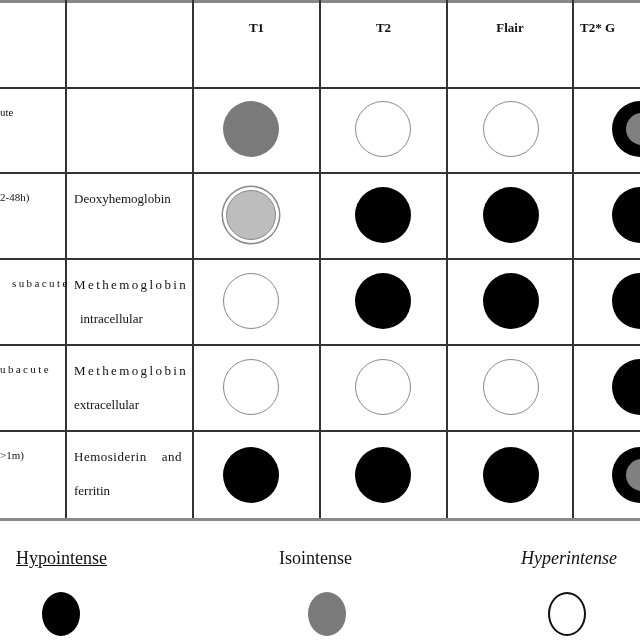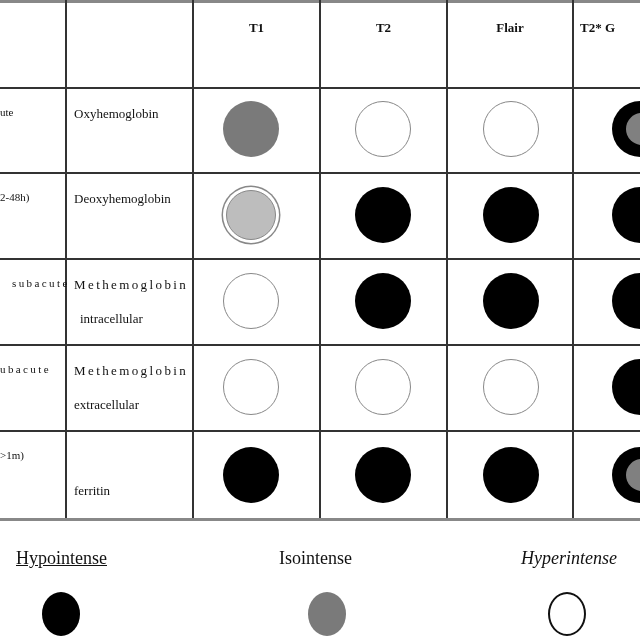--- a/index.html
+++ b/index.html
@@ -44,21 +44,20 @@
   <div class="hline" style="top:258px"></div>
   <div class="hline" style="top:344px"></div>
   <div class="hline" style="top:430px"></div>
 
   <div class="cell hdr" style="left:194px;top:20px;width:125px;">T1</div>
   <div class="cell hdr" style="left:321px;top:20px;width:125px;">T2</div>
   <div class="cell hdr" style="left:448px;top:20px;width:124px;">Flair</div>
   <div class="cell hdr left" style="left:574px;top:20px;width:80px;padding-left:6px;white-space:nowrap;">T2* G</div>
 
   <div class="cell rowlabel" style="left:0;top:106px;">ute</div>
-  <div class="cell phase" style="left:67px;top:97px;">Oxyhemoglobin</div>
   <div class="dot iso" style="left:223px;top:101px;"></div>
   <div class="dot hyper" style="left:355px;top:101px;"></div>
   <div class="dot hyper" style="left:483px;top:101px;"></div>
   <div class="dot ring-iso" style="left:612px;top:101px;"></div>
 
   <div class="cell rowlabel" style="left:0;top:191px;">2-48h)</div>
   <div class="cell phase" style="left:67px;top:182px;">Deoxyhemoglobin</div>
   <div class="dot iso-ring" style="left:226px;top:190px;"></div>
   <div class="dot hypo" style="left:355px;top:187px;"></div>
   <div class="dot hypo" style="left:483px;top:187px;"></div>
@@ -74,20 +73,21 @@
 
   <div class="cell rowlabel" style="left:0;top:363px;letter-spacing:2.4px;">ubacute</div>
   <div class="cell phase spread" style="left:67px;top:354px;">Methemoglobin</div>
   <div class="cell phase" style="left:67px;top:388px;">extracellular</div>
   <div class="dot hyper" style="left:223px;top:359px;"></div>
   <div class="dot hyper" style="left:355px;top:359px;"></div>
   <div class="dot hyper" style="left:483px;top:359px;"></div>
   <div class="dot hypo" style="left:612px;top:359px;"></div>
 
   <div class="cell rowlabel" style="left:0;top:449px;">&gt;1m)</div>
+  <div class="cell phase" style="left:67px;top:440px;white-space:pre;letter-spacing:0.5px;">Hemosiderin    and</div>
   <div class="cell phase" style="left:67px;top:474px;">ferritin</div>
   <div class="dot hypo" style="left:223px;top:447px;"></div>
   <div class="dot hypo" style="left:355px;top:447px;"></div>
   <div class="dot hypo" style="left:483px;top:447px;"></div>
   <div class="dot ring-iso" style="left:612px;top:447px;"></div>
 </div>
 
 <div class="bottomline"></div>
 
 <div class="legend-label" style="left:16px;text-decoration:underline;">Hypointense</div>

